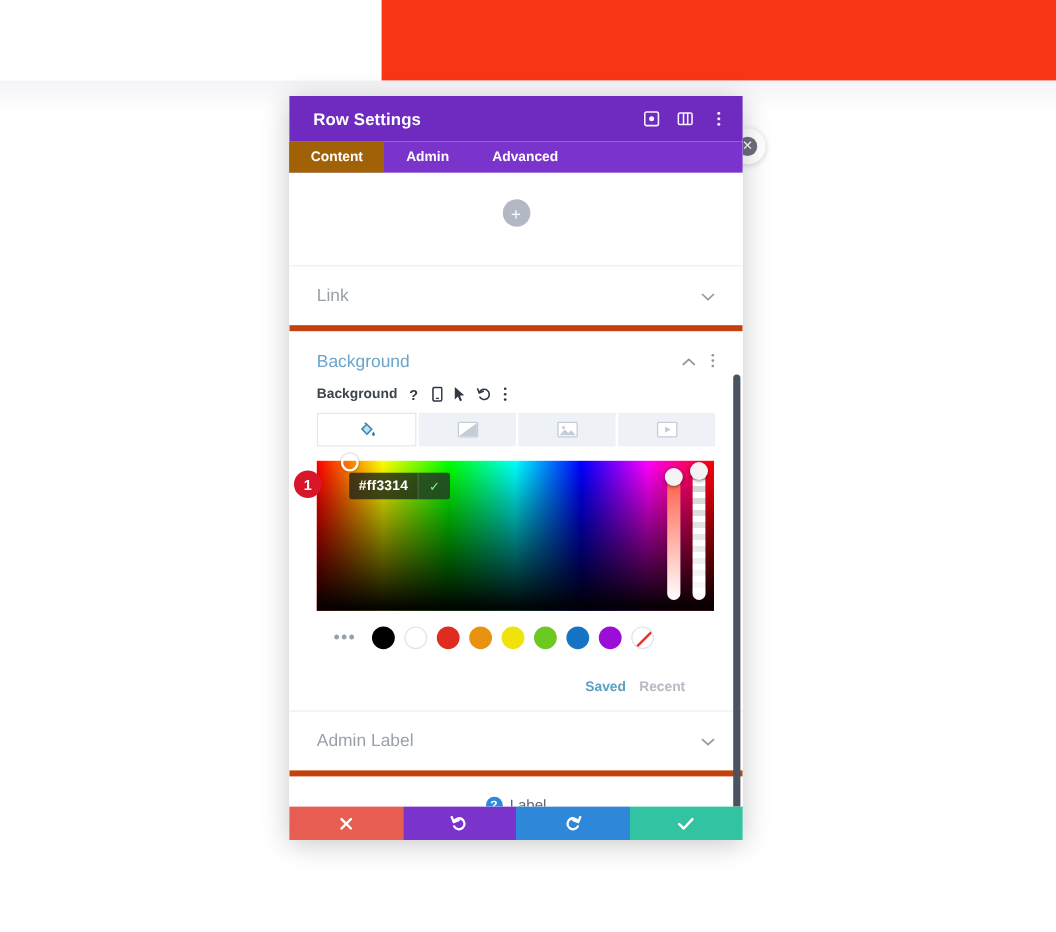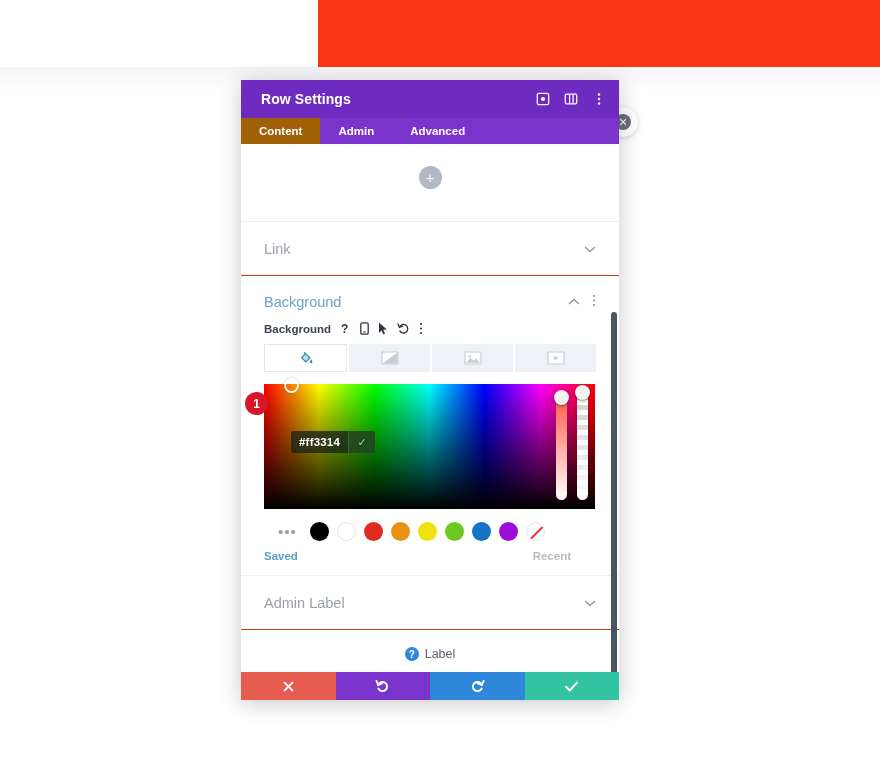--- a/index.html
+++ b/index.html
@@ -76,21 +76,21 @@
   }
   .addcol-circle {
     width: 23px; height: 23px; border-radius: 50%; background: #b3b9c4;
     margin: 0 auto 8px; display: flex; align-items: center; justify-content: center;
     color: #ffffff; font-size: 14px; line-height: 1;
   }
   .addcol-label { color: #b9bec8; font-size: 12.5px; }
 
   .acc-row {
     height: 54px; display: flex; align-items: center;
-    padding: 0 23px; border-bottom: 1px solid #c2410c;
+    padding: 0 23px; border-bottom: 5px solid #c2410c;
   }
   .acc-row .acc-title { flex: 1; color: #9aa0ab; font-size: 14.5px; }
   .chev { color: #8d929c; font-size: 12px; }
 
   
   .bg-section { padding: 18px 23px 10px; border-bottom: 1px solid #eceff3; }
   .bg-head { display: flex; align-items: center; }
   .bg-head-title { flex: 1; color: #6ba4c8; font-size: 14.5px; }
   .bg-head-ic { color: #8d929c; font-size: 12px; margin-left: 12px; }
 
@@ -117,21 +117,21 @@
   }
   .picker-handle {
     position: absolute; left: 20px; top: -6px;
     width: 15px; height: 15px; border-radius: 50%;
     border: 2px solid #ffffff; background: transparent;
     box-shadow: 0 0 2px rgba(0,0,0,.4);
   }
   .hex-box {
     position: absolute; left: 27px; top: 10px;
     display: flex; align-items: center; height: 22px;
-    background: rgba(25,35,25,.78); border-radius: 2px; overflow: hidden; margin-top: 37px;
+    background: rgba(25,35,25,.78); border-radius: 2px; overflow: hidden;
   }
   .hex-value {
     color: #ffffff; font-size: 11.5px; font-weight: bold;
     padding: 0 8px; border-right: 1px solid rgba(255,255,255,.18);
     line-height: 22px; letter-spacing: .2px;
   }
   .hex-ok {
     width: 26px; height: 22px; background: rgba(40,90,40,.55);
     display: flex; align-items: center; justify-content: center;
     color: #7ef08a; font-size: 11px;
@@ -174,22 +174,22 @@
   .sw.ring { border: 1px solid #e0e3e8; }
   .sw.none {
     background: #ffffff; border: 1px solid #e0e3e8; position: relative; overflow: hidden;
   }
   .sw.none::after {
     content: ""; position: absolute; left: -2px; top: 8px;
     width: 25px; height: 1.6px; background: #e5332b; transform: rotate(-45deg);
   }
 
   .saved-row {
-    display: flex; justify-content: space-between; gap: 23px;
-    margin-top: 9px; padding-right: 25px; padding-bottom: 3px;
+    display: flex; justify-content: flex-end; gap: 11px;
+    margin-top: 26px; padding-right: 25px; padding-bottom: 3px;
   }
   .saved-tab { font-size: 11.5px; font-weight: bold; color: #b6bac2; }
   .saved-tab.active { color: #5a9fc4; }
 
   .help-row {
     height: 48px; display: flex; align-items: center; justify-content: center; gap: 6px;
   }
   .help-icon {
     width: 14px; height: 14px; border-radius: 50%; background: #2e87d8;
     color: #ffffff; font-size: 10px; font-weight: bold;

